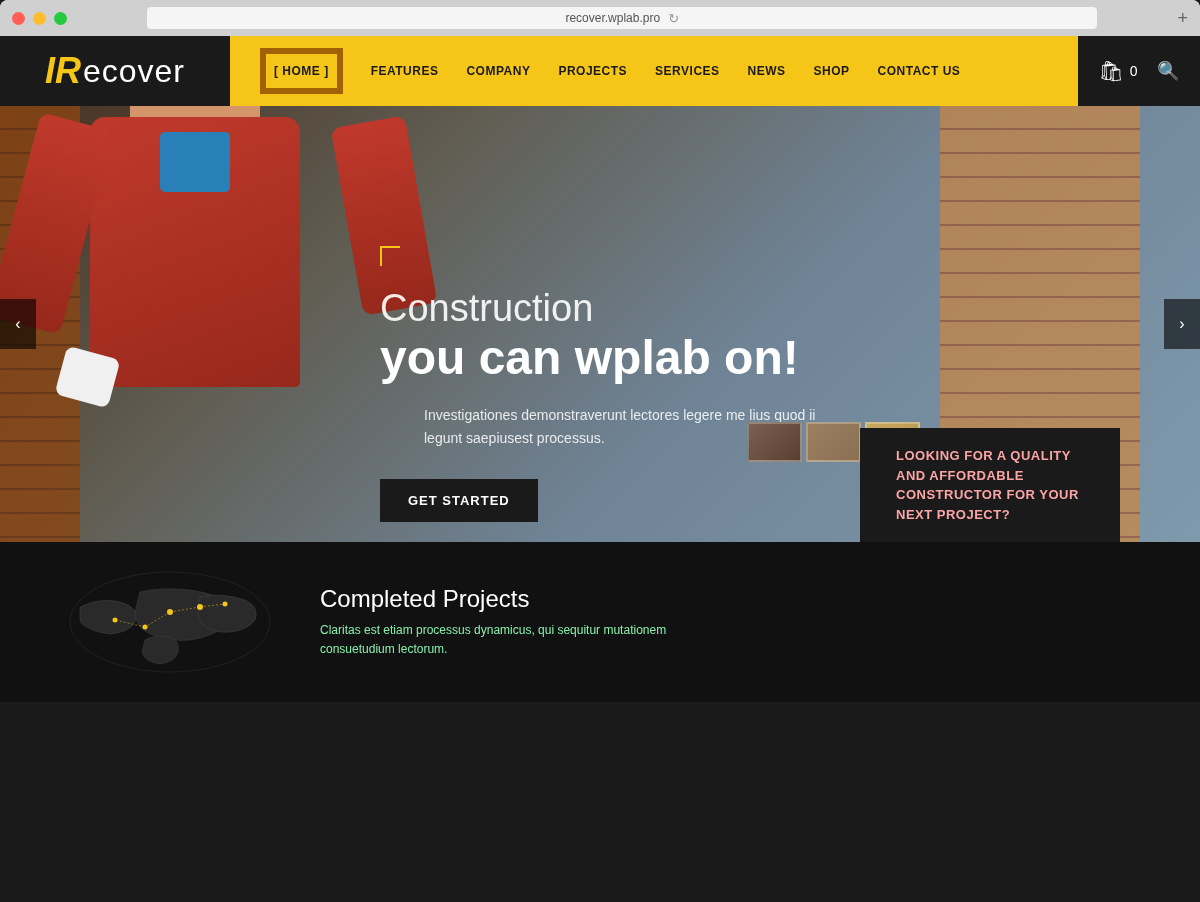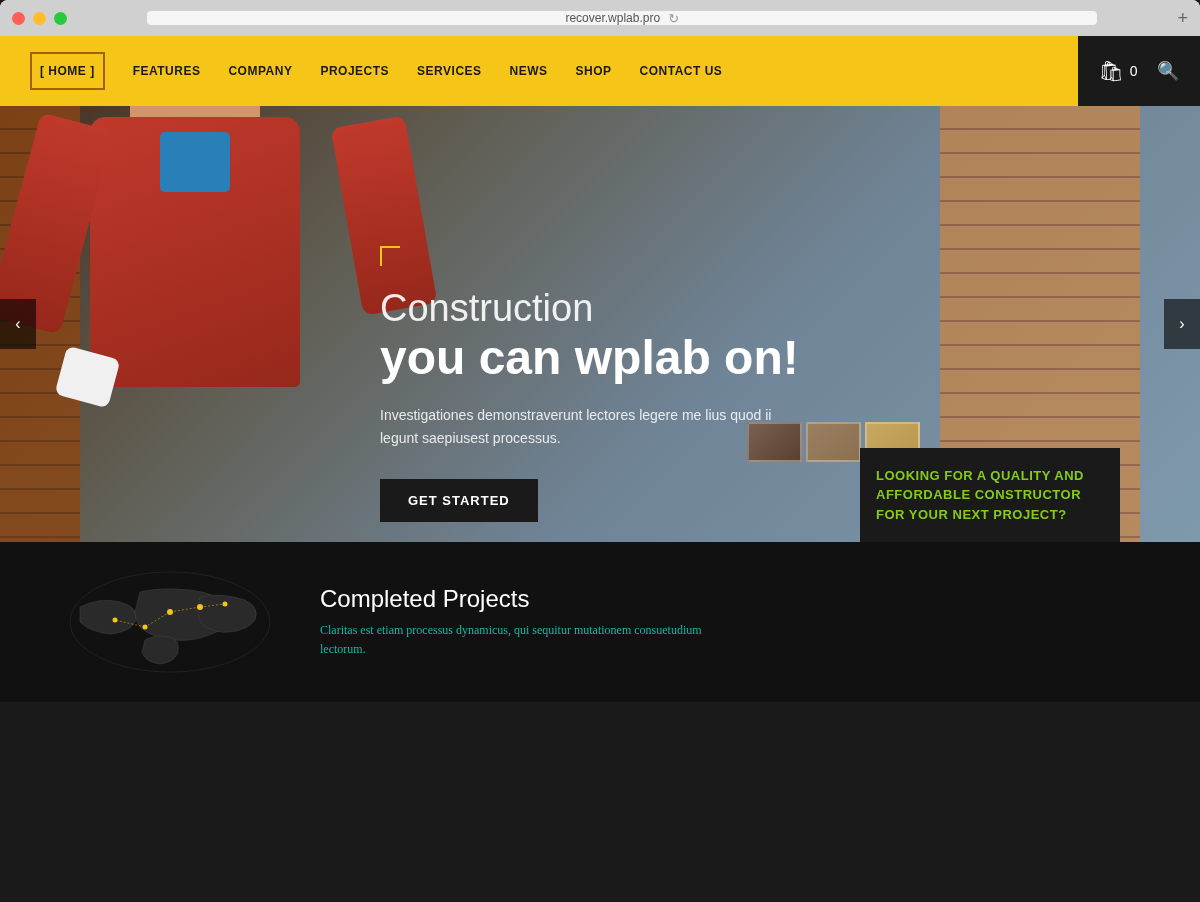--- a/index.html
+++ b/index.html
@@ -20,21 +20,21 @@
       padding: 0 12px;
       gap: 8px;
     }
     .browser-dot { width: 13px; height: 13px; border-radius: 50%; }
     .dot-red { background: #ff5f56; }
     .dot-yellow { background: #ffbd2e; }
     .dot-green { background: #27c93f; }
     .browser-addressbar {
       flex: 1;
       margin: 0 72px;
-      height: 14px;
+      height: 22px;
       background: #f5f5f5;
       border-radius: 4px;
       display: flex;
       align-items: center;
       justify-content: center;
       font-size: 12px;
       color: #555;
     }
     .browser-add { margin-left: auto; font-size: 18px; color: #666; }
 
@@ -86,21 +86,21 @@
       list-style: none;
     }
     .nav-item {
       font-size: 12px;
       font-weight: 700;
       color: #1a1a1a;
       text-transform: uppercase;
       cursor: pointer;
       letter-spacing: 0.5px;
     }
-    .nav-item.home { border: 2px solid #a16207; padding: 10px 8px; }
+    .nav-item.home { border: 6px solid #a16207; padding: 10px 8px; }
 
     .header-icons {
       background: #1a1a1a;
       height: 70px;
       display: flex;
       align-items: center;
       padding: 0 20px;
       gap: 20px;
     }
     .cart-icon-wrap {
@@ -228,20 +228,21 @@
       color: white;
       line-height: 1.1;
       margin-bottom: 20px;
     }
     .hero-desc {
       font-size: 14px;
       color: rgba(255,255,255,0.85);
       line-height: 1.6;
       margin-bottom: 30px;
       max-width: 400px;
+      margin-left: 44px;
     }
     .hero-buttons {
       display: flex;
       gap: 20px;
       align-items: center;
     }
     .btn-get-started {
       background: #1a1a1a;
       color: white;
       padding: 14px 28px;
@@ -305,24 +306,24 @@
     
     .quote-box {
       position: absolute;
       bottom: 0;
       right: 80px;
       width: 260px;
       background: #1a1a1a;
       z-index: 15;
     }
     .quote-text {
-      padding: 18px 16px;
+      padding: 18px 36px;
       font-size: 13px;
       font-weight: 700;
-      color: #84cc16;
+      color: #fca5a5;
       text-transform: uppercase;
       line-height: 1.5;
       letter-spacing: 0.5px;
     }
     .quote-btn {
       background: #f5c518;
       color: #1a1a1a;
       text-align: center;
       padding: 14px;
       font-size: 13px;
@@ -358,24 +359,23 @@
       flex: 1;
     }
     .stats-title {
       font-size: 24px;
       color: white;
       font-weight: 400;
       margin-bottom: 8px;
     }
     .stats-desc {
       font-size: 12px;
-      color: #14b8a6;
+      color: #86efac;
       line-height: 1.6;
       max-width: 400px;
-      font-family: Liberation Serif, serif;
     }
   </style>
 </head>
 <body>
 
 <div class="browser-chrome">
   <div class="browser-titlebar">
     <div class="browser-dot dot-red"></div>
     <div class="browser-dot dot-yellow"></div>
     <div class="browser-dot dot-green"></div>
@@ -383,20 +383,26 @@
       <span>recover.wplab.pro</span>
       <span style="margin-left:8px;color:#999;font-size:13px;">↻</span>
     </div>
     <span class="browser-add">+</span>
   </div>
 </div>
 
 <div class="website">
 
   <header class="header">
+    <div class="logo-area">
+      <div class="logo-text">
+        <span class="logo-r" style="font-style:italic;color:#f5c518;font-size:36px;">IR</span>
+        <span class="logo-ecover">ecover</span>
+      </div>
+    </div>
 
     <nav class="nav-area">
       <ul class="nav-items">
         <li class="nav-item home">[ HOME ]</li>
         <li class="nav-item">FEATURES</li>
         <li class="nav-item">COMPANY</li>
         <li class="nav-item">PROJECTS</li>
         <li class="nav-item">SERVICES</li>
         <li class="nav-item">NEWS</li>
         <li class="nav-item">SHOP</li>

